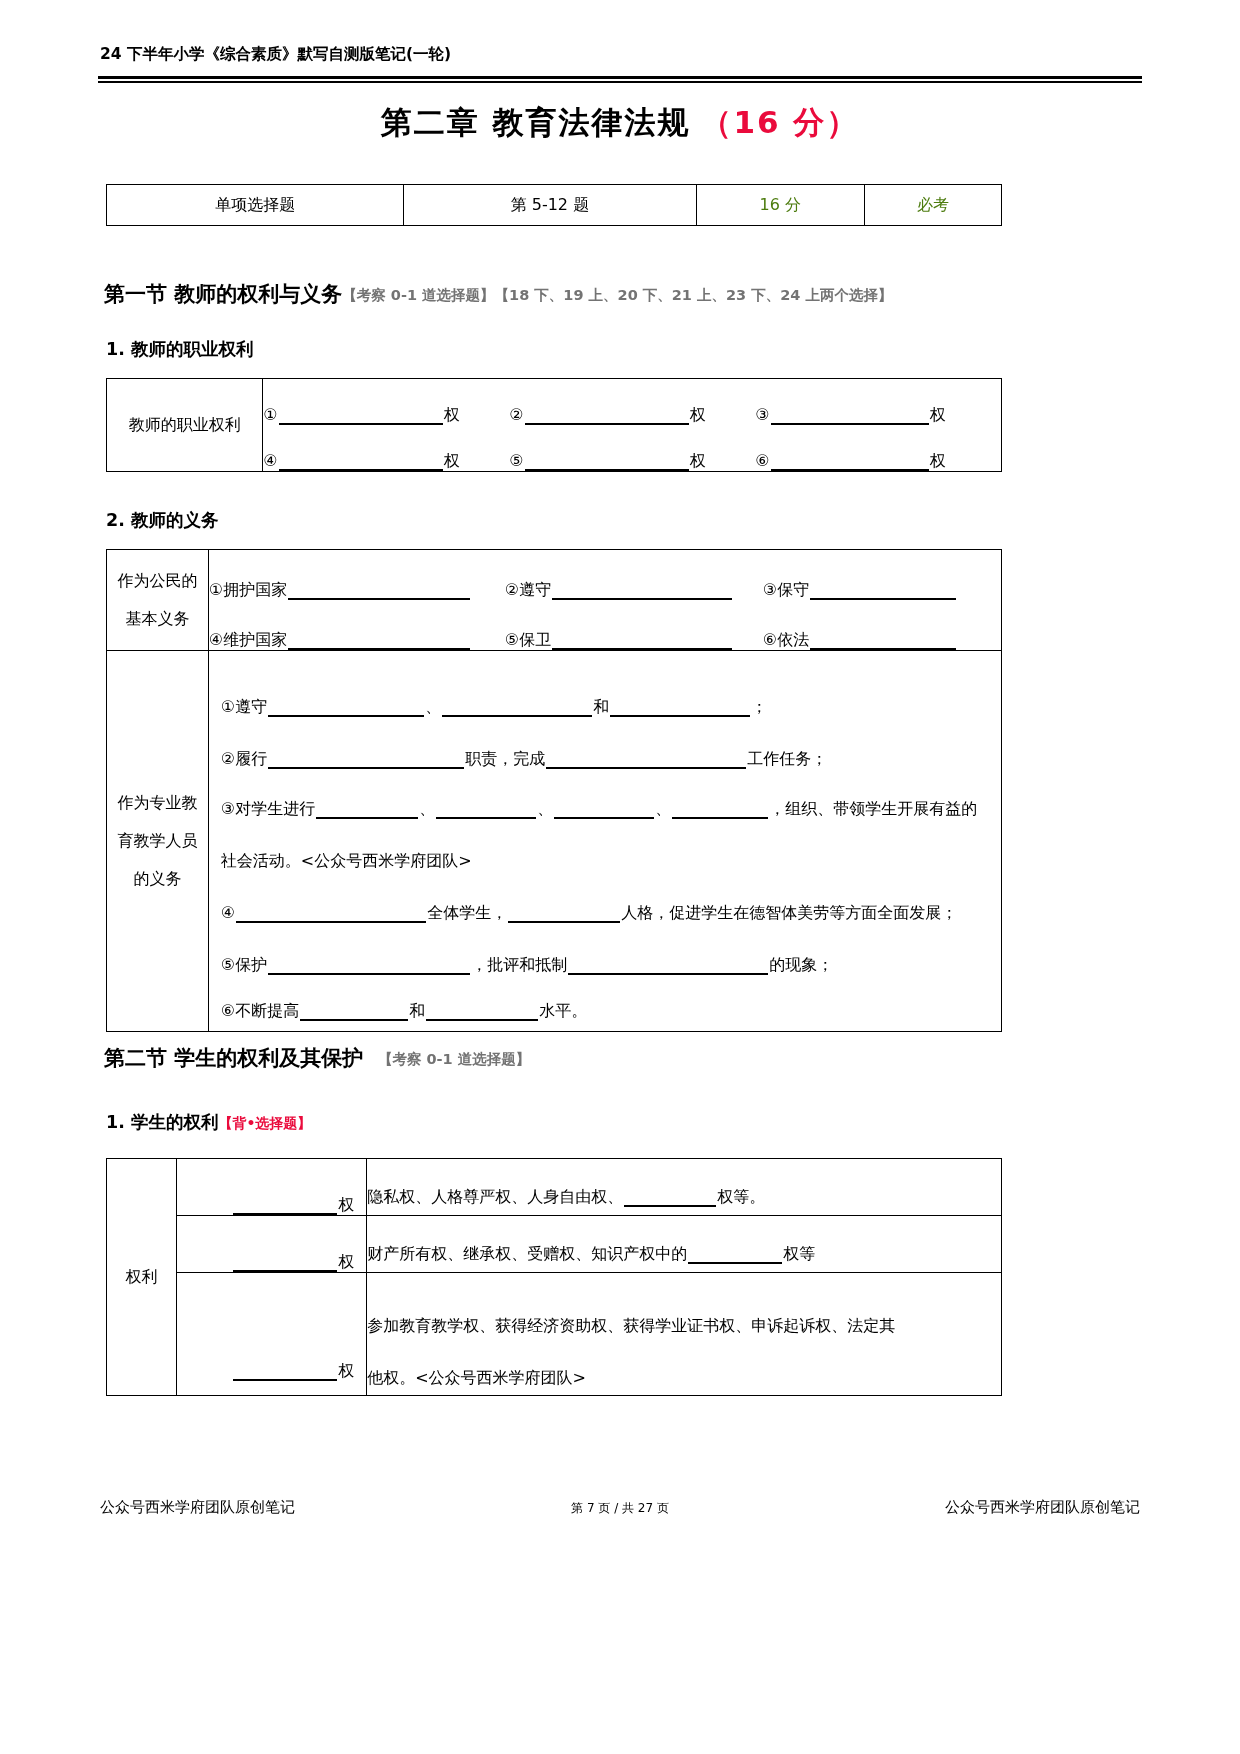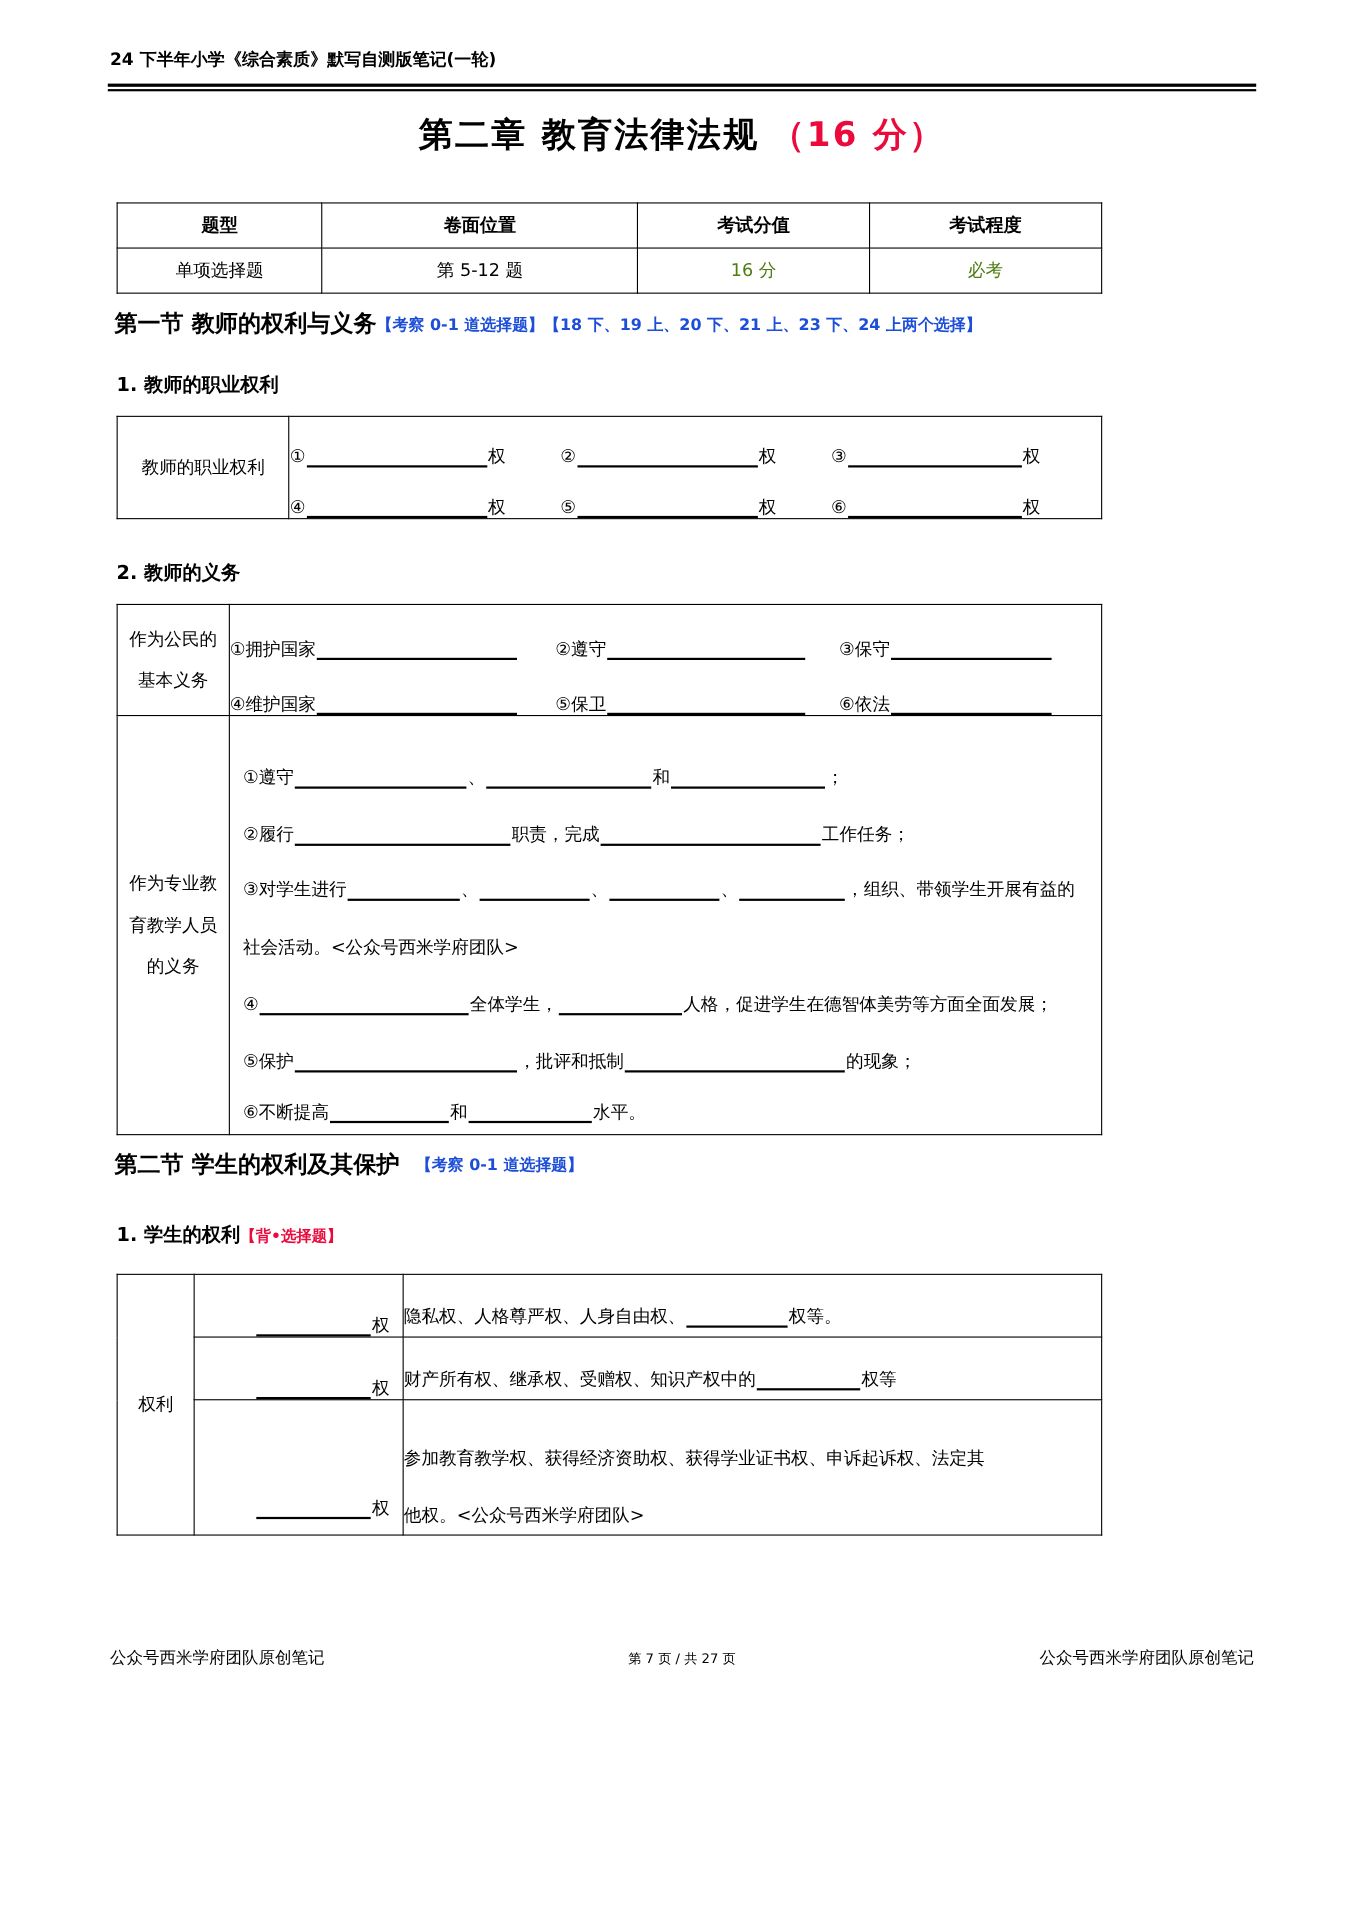--- a/index.html
+++ b/index.html
@@ -80,21 +80,21 @@
 
   
   .sec-h {
     position:absolute;
     font-family:"DejaVu Sans", sans-serif;
     font-weight:bold;
     font-size:21px;
     white-space:nowrap;
   }
   .sec-h .tag {
-    color:#1d4ed8;
+    color:#737373;
     font-size:14.5px;
     font-weight:bold;
     letter-spacing:0px;
     vertical-align:1px;
   }
   .sub-h {
     position:absolute;
     font-family:"DejaVu Sans", sans-serif;
     font-size:17.5px;
     font-weight:bold;
@@ -170,26 +170,20 @@
       <div class="hdr-rule-gap"></div>
       <div class="hdr-rule-2"></div>
     </div>
 
     <div class="chapter-title">
       <span>第二章 教育法律法规</span><span class="score">（16 分）</span>
     </div>
 
     <table class="info">
       <tbody>
-          <tr>
-        <td style="width:185px">题型</td>
-        <td style="width:290px">卷面位置</td>
-        <td style="width:210px">考试分值</td>
-        <td style="width:211px">考试程度</td>
-      </tr>
       <tr>
         <td class="v">单项选择题</td>
         <td class="v">第 5-12 题</td>
         <td class="v red">16 分</td>
         <td class="v red">必考</td>
       </tr>
     </tbody>
       </table>
 
     <div class="sec-h" style="left:104px; top:280px;">

